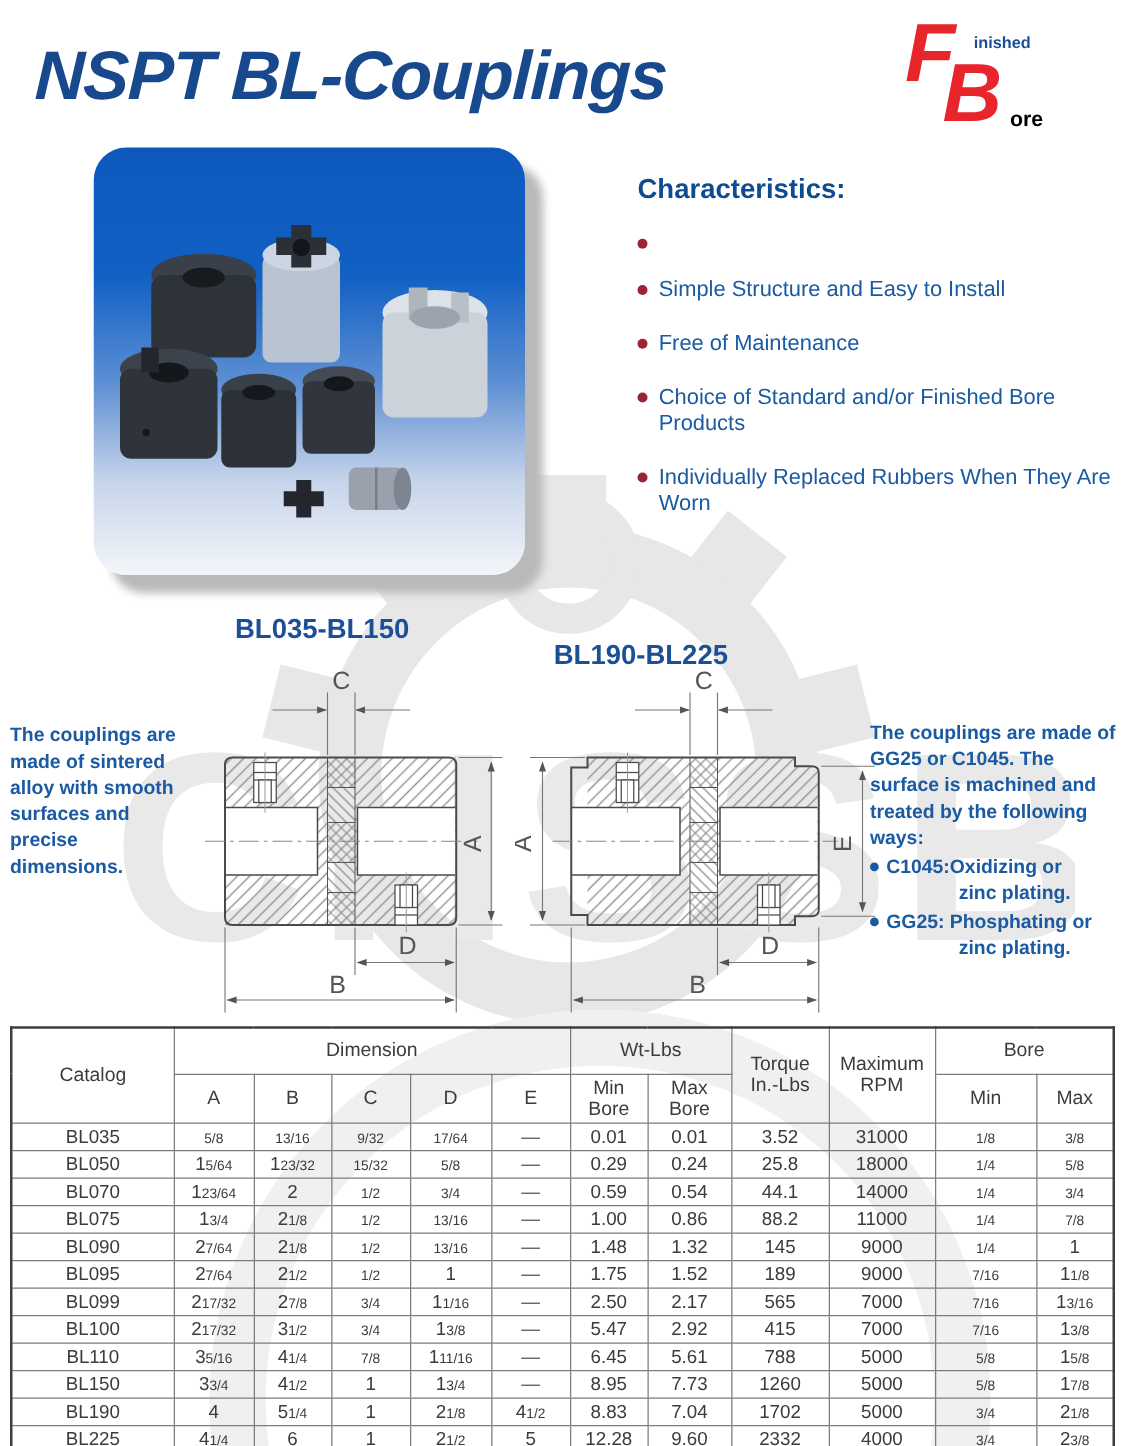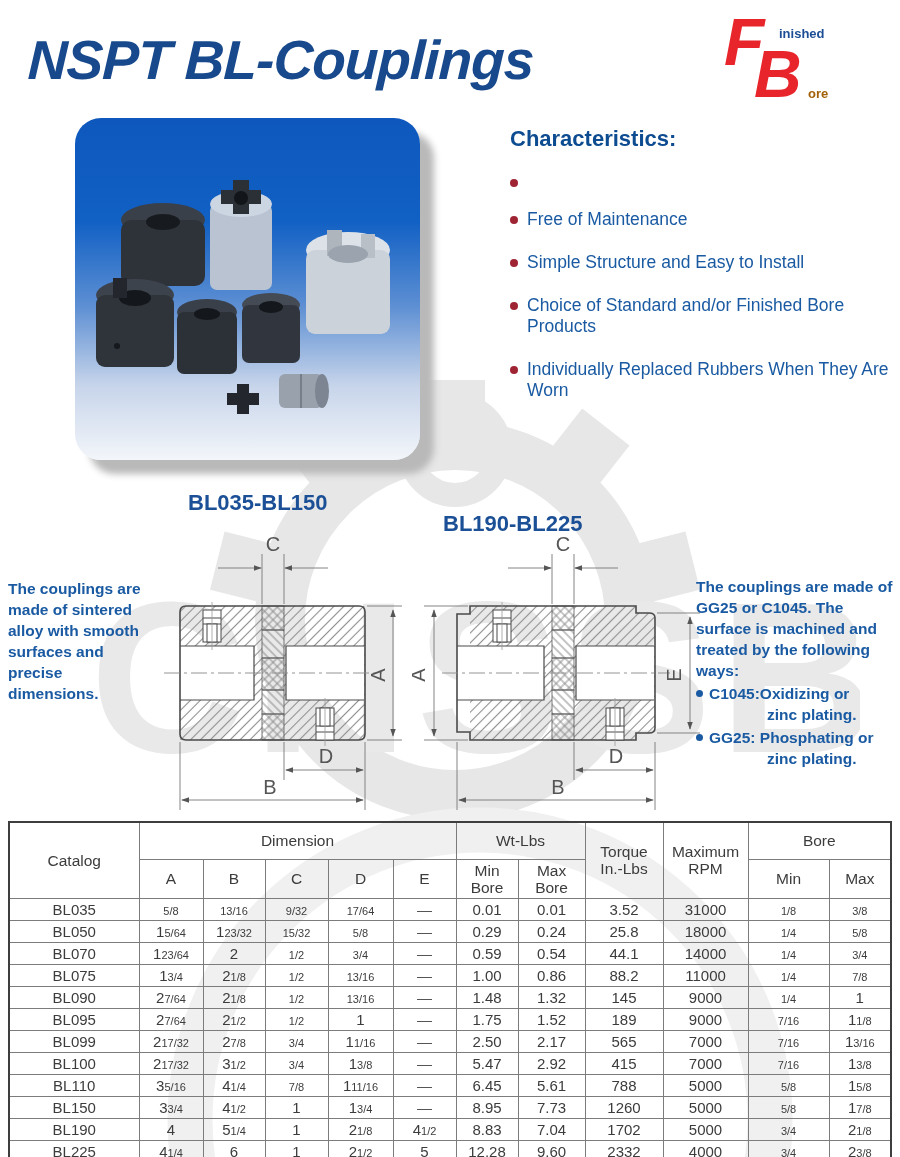--- a/index.html
+++ b/index.html
@@ -9,28 +9,28 @@
   .z{position:absolute;z-index:1;}
 
   .title{left:28px;top:28px;font-size:55px;font-weight:bold;font-style:italic;
          color:#17498c;letter-spacing:-1px;transform:skewX(-2deg);}
 
   .fblogo{left:724px;top:10px;width:130px;height:100px;}
   .fblogo span{position:absolute;font-weight:bold;}
   .fb-f{left:0;top:-6px;font-size:66px;font-style:italic;color:#e8252b;}
   .fb-finished{left:44px;top:16px;font-size:13px;color:#1c4e95;margin-left:11px;}
   .fb-b{left:30px;top:26px;font-size:66px;font-style:italic;color:#e8252b;}
-  .fb-ore{left:84px;top:76px;font-size:13px;color:#a16207;}
+  .fb-ore{left:84px;top:76px;font-size:17px;color:#000000;}
 
   .photobox{left:75px;top:118px;width:345px;height:342px;border-radius:26px;
     background:linear-gradient(180deg,#0e58bd 0%,#1160c4 30%,#5d8fd3 55%,#c6d4ea 78%,#f3f6fa 100%);
     box-shadow:14px 14px 7px #b9b9b9;}
 
   .chars{left:510px;top:122px;width:386px;}
-  .chars h2{margin:4px 0 20px 0;font-size:22px;font-weight:bold;color:#0d4c90;}
+  .chars h2{margin:16px 0 20px 0;font-size:22px;font-weight:bold;color:#0d4c90;}
   .chars ul{list-style:none;margin:0;padding:0;}
   .chars li{display:flex;gap:9px;margin-bottom:22px;font-size:17.5px;color:#1a5aa2;line-height:21px;}
   .dot{width:8px;height:8px;border-radius:50%;background:#9e2433;margin-top:7px;flex-shrink:0;display:inline-block;}
   .dot.blue{background:#1a5aa2;width:7px;height:7px;}
 
   .dlabel{width:210px;text-align:left;font-size:22px;font-weight:bold;color:#1b4f96;}
   .dlab-left{left:188px;top:490px;}
   .dlab-right{left:443px;top:490px;margin-top:21px;}
 
   .note{font-size:15.5px;color:#1a5aa2;line-height:21px;font-weight:bold;}
@@ -134,25 +134,25 @@
   </div>
 
   <div class="z chars">
     <h2>Characteristics:</h2>
     <ul>
         <li>
           <span class="dot"></span>
         </li>
         <li>
           <span class="dot"></span>
-          <span>Free of Maintenance</span>
+          <span>Simple Structure and Easy to Install</span>
         </li>
         <li>
           <span class="dot"></span>
-          <span>Simple Structure and Easy to Install</span>
+          <span>Free of Maintenance</span>
         </li>
         <li>
           <span class="dot"></span>
           <span>Choice of Standard and/or Finished Bore Products</span>
         </li>
         <li>
           <span class="dot"></span>
           <span>Individually Replaced Rubbers When They Are Worn</span>
         </li>
       </ul>

